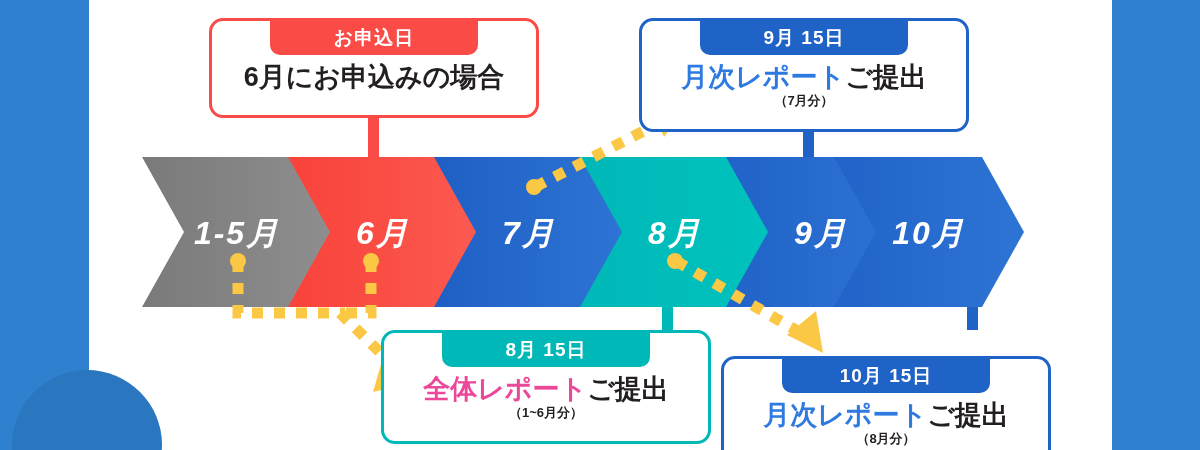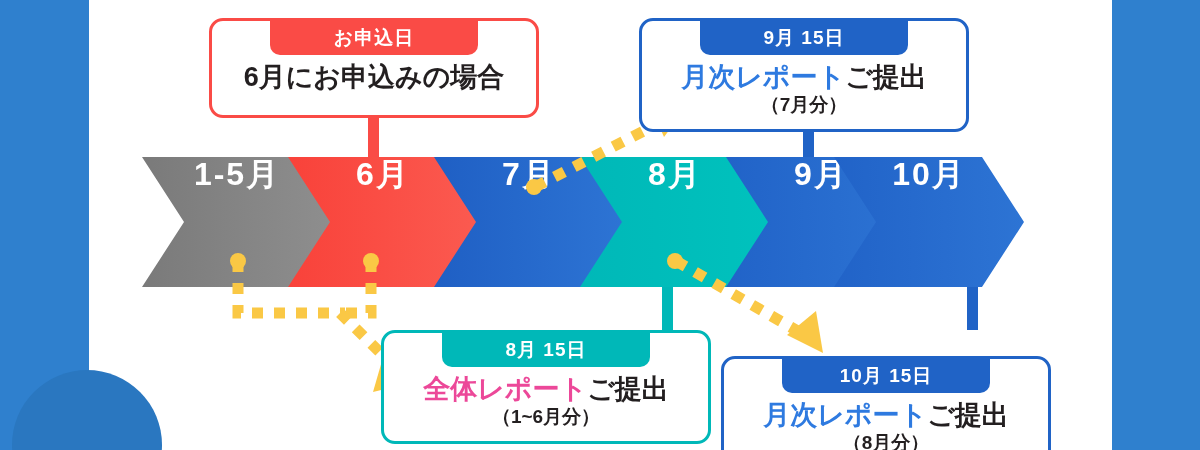--- a/index.html
+++ b/index.html
@@ -39,25 +39,26 @@
   .timeline {
     position: absolute;
     left: 0;
     top: 157px;
     width: 1200px;
     height: 130px;
   }
   .chev {
     position: absolute;
     top: 0;
-    height: 130px;
+    height: 150px;
     display: flex;
-    align-items: flex-start;
+    align-items: center;
     justify-content: center;
     box-sizing: border-box;
+    font-style: italic;
   }
   .chev-label {
     color: #ffffff;
     font-size: 32px;
     font-weight: bold;
     letter-spacing: 2px;
     line-height: 1;
     position: relative;
     top: 1px;
   }
@@ -86,21 +87,21 @@
   .card-body {
     font-size: 27px;
     font-weight: bold;
     color: #231f20;
     line-height: 1.15;
     letter-spacing: 0px;
     margin-top: 7px;
     white-space: nowrap;
   }
   .card-sub {
-    font-size: 19px;
+    font-size: 13px;
     font-weight: bold;
     color: #231f20;
     line-height: 1.15;
     letter-spacing: 0px;
     margin-top: 1px;
     white-space: nowrap;
   }
   .accent {  }
 
   

